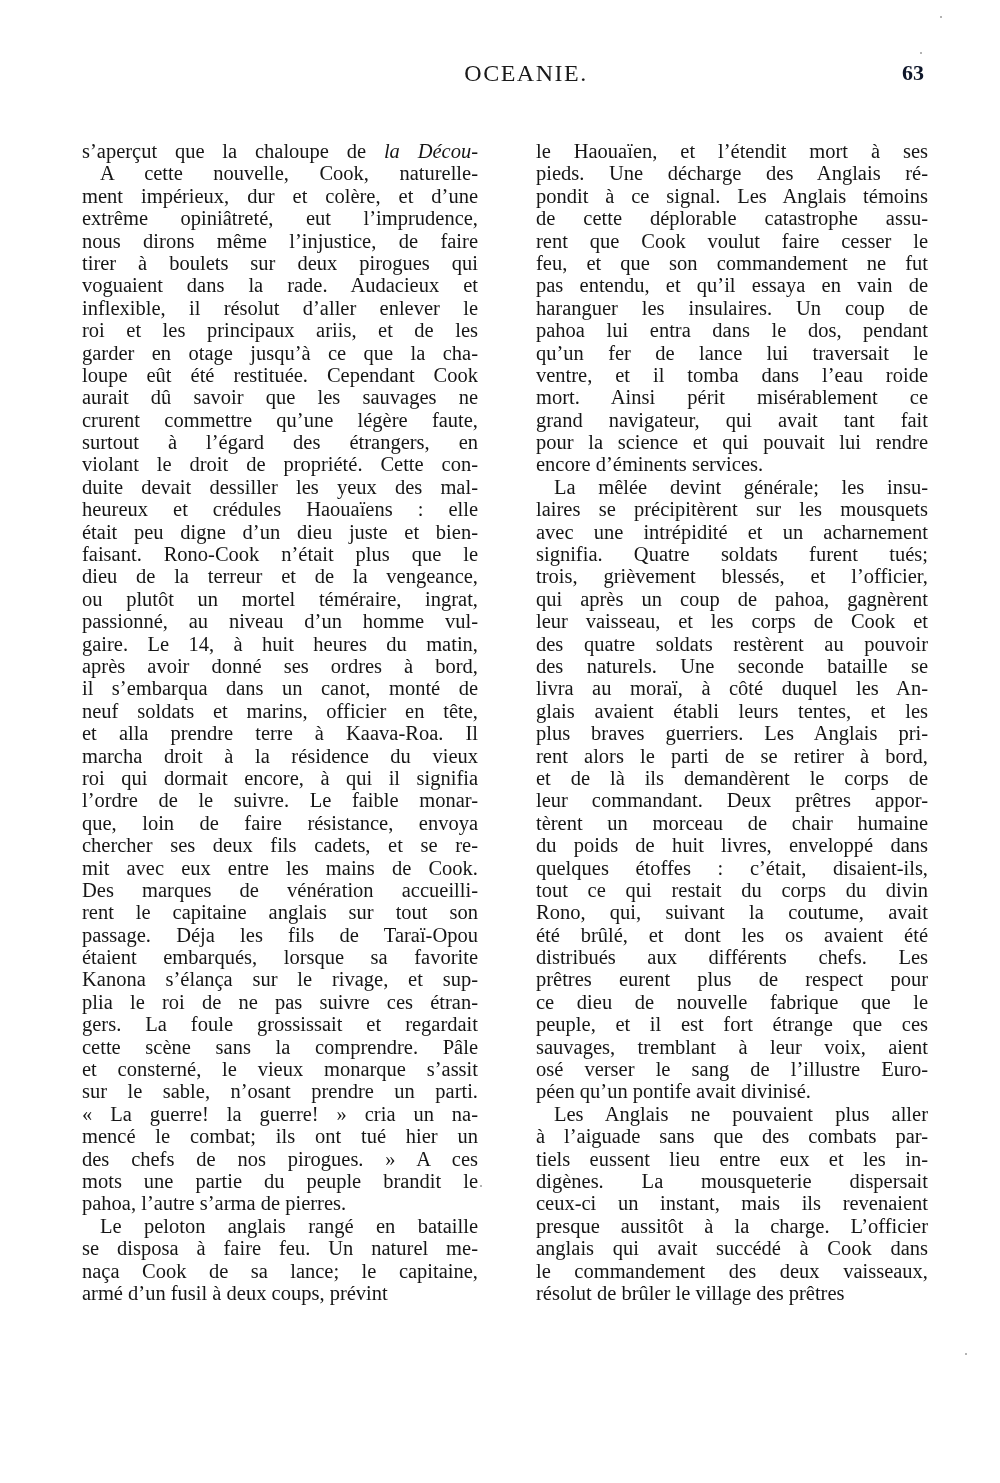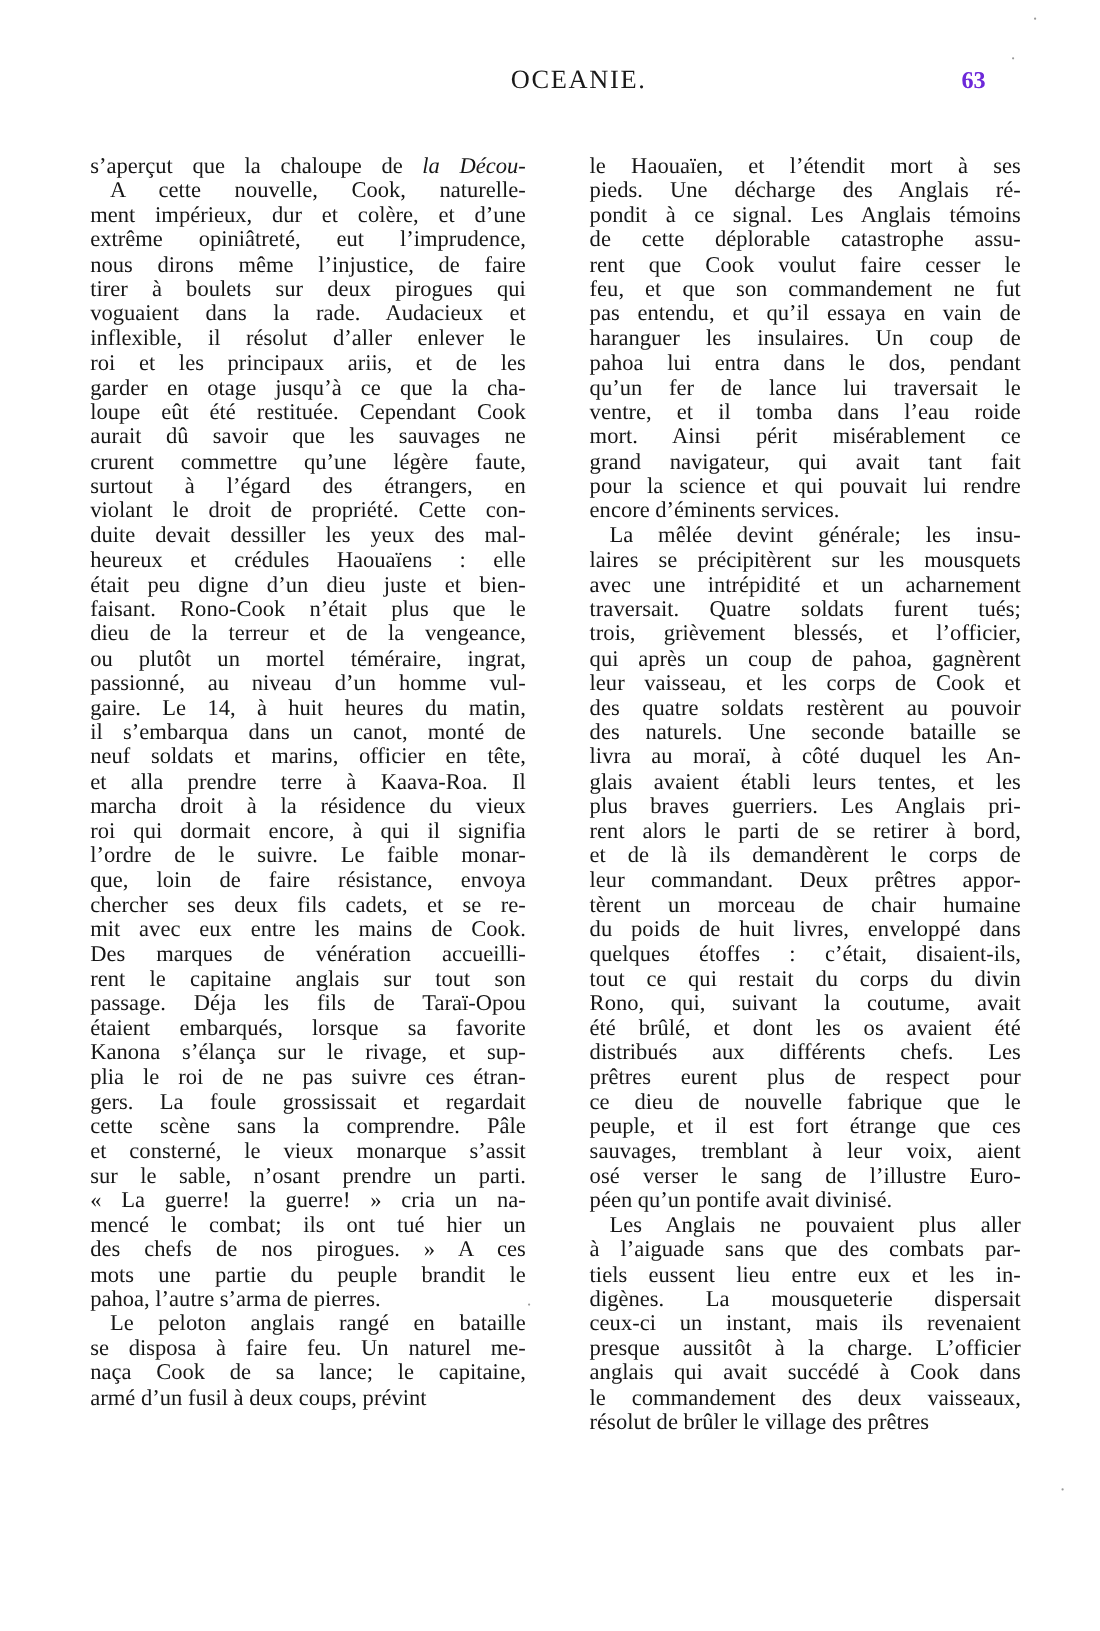--- a/index.html
+++ b/index.html
@@ -35,28 +35,28 @@
       width: 980px;
       text-align: center;
       font-family: "Liberation Serif", "DejaVu Serif", serif;
       font-size: 24px;
       letter-spacing: 1.5px;
       line-height: 30px;
       color: #1a1a1a;
     }
     .page-number {
       position: absolute;
-      left: 820px;
+      left: 848px;
       width: 40px;
       text-align: right;
       font-family: "Liberation Serif", "DejaVu Serif", serif;
       font-weight: bold;
       font-size: 22px;
       line-height: 30px;
-      color: #6d28d9;
+      color: #0f172a;
     }
     .column {
       position: absolute;
       top: 100px;
       margin-top: 40px;
     }
     .col-left  { left: 82px;  width: 396px; }
     .col-right { left: 536px; width: 392px; }
     .line {
       display: block;
@@ -113,20 +113,21 @@
       <span class="line">surtout à l’égard des étrangers, en</span>
       <span class="line">violant le droit de propriété. Cette con-</span>
       <span class="line">duite devait dessiller les yeux des mal-</span>
       <span class="line">heureux et crédules Haouaïens : elle</span>
       <span class="line">était peu digne d’un dieu juste et bien-</span>
       <span class="line">faisant. Rono-Cook n’était plus que le</span>
       <span class="line">dieu de la terreur et de la vengeance,</span>
       <span class="line">ou plutôt un mortel téméraire, ingrat,</span>
       <span class="line">passionné, au niveau d’un homme vul-</span>
       <span class="line">gaire. Le 14, à huit heures du matin,</span>
+      <span class="line">après avoir donné ses ordres à bord,</span>
       <span class="line">il s’embarqua dans un canot, monté de</span>
       <span class="line">neuf soldats et marins, officier en tête,</span>
       <span class="line">et alla prendre terre à Kaava-Roa. Il</span>
       <span class="line">marcha droit à la résidence du vieux</span>
       <span class="line">roi qui dormait encore, à qui il signifia</span>
       <span class="line">l’ordre de le suivre. Le faible monar-</span>
       <span class="line">que, loin de faire résistance, envoya</span>
       <span class="line">chercher ses deux fils cadets, et se re-</span>
       <span class="line">mit avec eux entre les mains de Cook.</span>
       <span class="line">Des marques de vénération accueilli-</span>
@@ -162,21 +163,21 @@
       <span class="line">pahoa lui entra dans le dos, pendant</span>
       <span class="line">qu’un fer de lance lui traversait le</span>
       <span class="line">ventre, et il tomba dans l’eau roide</span>
       <span class="line">mort. Ainsi périt misérablement ce</span>
       <span class="line">grand navigateur, qui avait tant fait</span>
       <span class="line">pour la science et qui pouvait lui rendre</span>
       <span class="line last">encore d’éminents services.</span>
       <span class="line indent">La mêlée devint générale; les insu-</span>
       <span class="line">laires se précipitèrent sur les mousquets</span>
       <span class="line">avec une intrépidité et un acharnement</span>
-      <span class="line">traversait. Quatre soldats furent tués;</span>
+      <span class="line">signifia. Quatre soldats furent tués;</span>
       <span class="line">trois, grièvement blessés, et l’officier,</span>
       <span class="line">qui après un coup de pahoa, gagnèrent</span>
       <span class="line">leur vaisseau, et les corps de Cook et</span>
       <span class="line">des quatre soldats restèrent au pouvoir</span>
       <span class="line">des naturels. Une seconde bataille se</span>
       <span class="line">livra au moraï, à côté duquel les An-</span>
       <span class="line">glais avaient établi leurs tentes, et les</span>
       <span class="line">plus braves guerriers. Les Anglais pri-</span>
       <span class="line">rent alors le parti de se retirer à bord,</span>
       <span class="line">et de là ils demandèrent le corps de</span>

